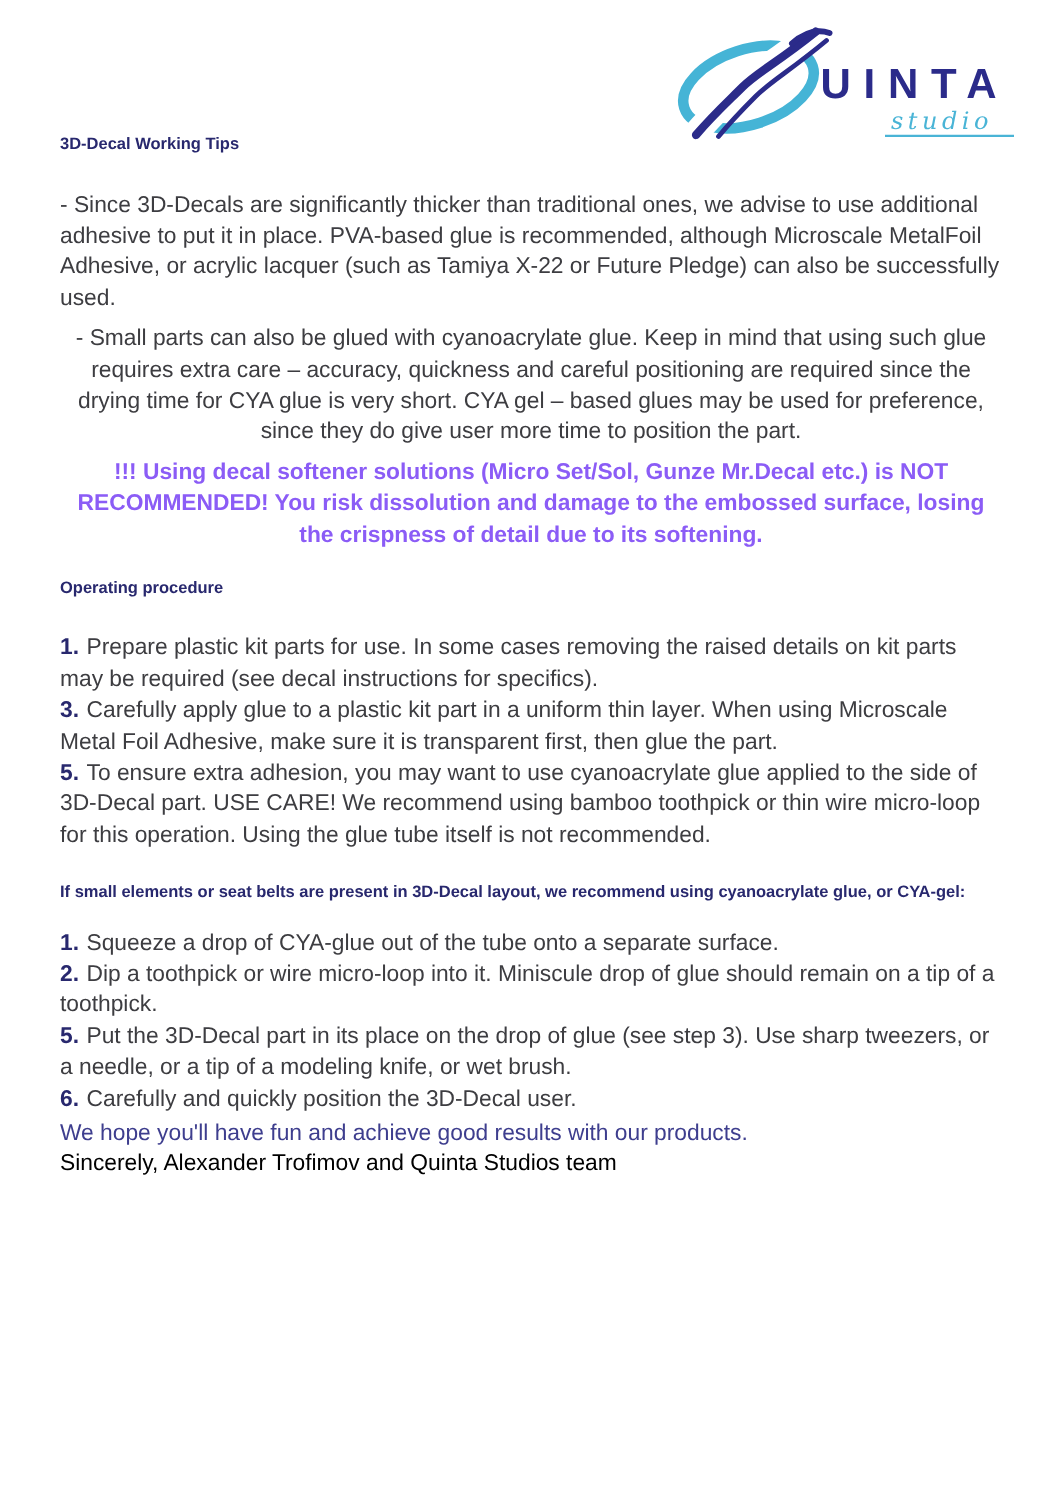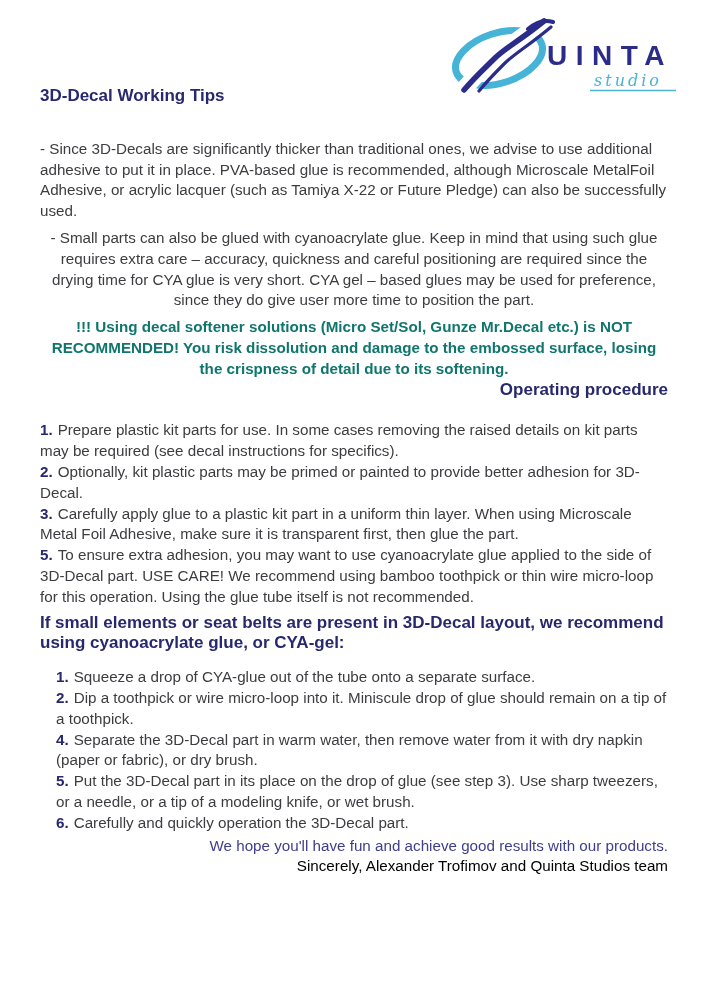--- a/index.html
+++ b/index.html
@@ -9,32 +9,32 @@
     background:#ffffff;
     box-sizing:border-box;
     padding:86px 38px 0 40px;
     font-family:"Liberation Sans", sans-serif;
     font-size:15.2px;
     line-height:20.8px;
     color:#3d3d41;
     overflow:hidden;
   }
   .logo{position:absolute;top:18px;right:24px;width:238px;height:78px;}
-  h1,h2{font-size:17px;line-height:20.8px;font-weight:bold;color:#28286e;margin:0;}
+  h1,h2{font-size:11px;line-height:20.8px;font-weight:bold;color:#28286e;margin:0;}
   p{margin:0;}
-  .m-a{margin-top:32px;}
+  .m-a{margin-top:20px;}
   .m-b{margin-top:6px;text-align:center;}
-  .m-c{text-align:right;}
+  .m-c{margin-top:14px;}
   .m-d{margin-top:20px;}
-  .m-e{margin-top:5px;}
-  .m-f{margin-top:13px;margin-left:16px;}
-  .warning{font-weight:bold;color:#0f766e;}
+  .m-e{margin-top:17px;}
+  .m-f{margin-top:13px;}
+  .warning{font-weight:bold;color:#8b5cf6;}
   .steps p{margin:0;}
   .num{font-weight:bold;color:#28286e;margin-right:5px;}
-  .footer{margin-top:2px;text-align:right;}
+  .footer{margin-top:2px;text-align:left;}
   .footer .f1{color:#3e3e8e;}
   .footer .f2{color:#000000;}
 </style>
 </head>
 <body>
 
 <div class="page">
 
   <div class="logo">
     <svg width="238" height="78" viewBox="0 0 238 78">
@@ -59,33 +59,31 @@
 
   <p class="m-a">- Since 3D-Decals are significantly thicker than traditional ones, we advise to use additional adhesive to put it in place. PVA-based glue is recommended, although Microscale MetalFoil Adhesive, or acrylic lacquer (such as Tamiya X-22 or Future Pledge) can also be successfully used.</p>
   <p class="m-b">- Small parts can also be glued with cyanoacrylate glue. Keep in mind that using such glue requires extra care – accuracy, quickness and careful positioning are required since the drying time for CYA glue is very short. CYA gel – based glues may be used for preference, since they do give user more time to position the part.</p>
 
   <p class="warning m-b">!!! Using decal softener solutions (Micro Set/Sol, Gunze Mr.Decal etc.) is NOT RECOMMENDED! You risk dissolution and damage to the embossed surface, losing the crispness of detail due to its softening.</p>
 
   <h2 class="m-c">Operating procedure</h2>
 
   <div class="steps m-d">
     <p><span class="num">1.</span><span>Prepare plastic kit parts for use. In some cases removing the raised details on kit parts may be required (see decal instructions for specifics).</span></p>
-    <p><span class="num">2.</span><span>Optionally, kit plastic parts may be primed or painted to provide better adhesion for 3D-Decal.</span></p>
     <p><span class="num">3.</span><span>Carefully apply glue to a plastic kit part in a uniform thin layer. When using Microscale Metal Foil Adhesive, make sure it is transparent first, then glue the part.</span></p>
     <p><span class="num">5.</span><span>To ensure extra adhesion, you may want to use cyanoacrylate glue applied to the side of 3D-Decal part. USE CARE! We recommend using bamboo toothpick or thin wire micro-loop for this operation. Using the glue tube itself is not recommended.</span></p>
   </div>
 
   <h2 class="m-e">If small elements or seat belts are present in 3D-Decal layout, we recommend using cyanoacrylate glue, or CYA-gel:</h2>
 
   <div class="steps m-f">
     <p><span class="num">1.</span><span>Squeeze a drop of CYA-glue out of the tube onto a separate surface.</span></p>
     <p><span class="num">2.</span><span>Dip a toothpick or wire micro-loop into it. Miniscule drop of glue should remain on a tip of a toothpick.</span></p>
-    <p><span class="num">4.</span><span>Separate the 3D-Decal part in warm water, then remove water from it with dry napkin (paper or fabric), or dry brush.</span></p>
     <p><span class="num">5.</span><span>Put the 3D-Decal part in its place on the drop of glue (see step 3). Use sharp tweezers, or a needle, or a tip of a modeling knife, or wet brush.</span></p>
-    <p><span class="num">6.</span><span>Carefully and quickly operation the 3D-Decal part.</span></p>
+    <p><span class="num">6.</span><span>Carefully and quickly position the 3D-Decal user.</span></p>
   </div>
 
   <div class="footer">
     <p class="f1">We hope you'll have fun and achieve good results with our products.</p>
     <p class="f2">Sincerely, Alexander Trofimov and Quinta Studios team</p>
   </div>
 
 </div>
 
 </body></html>

